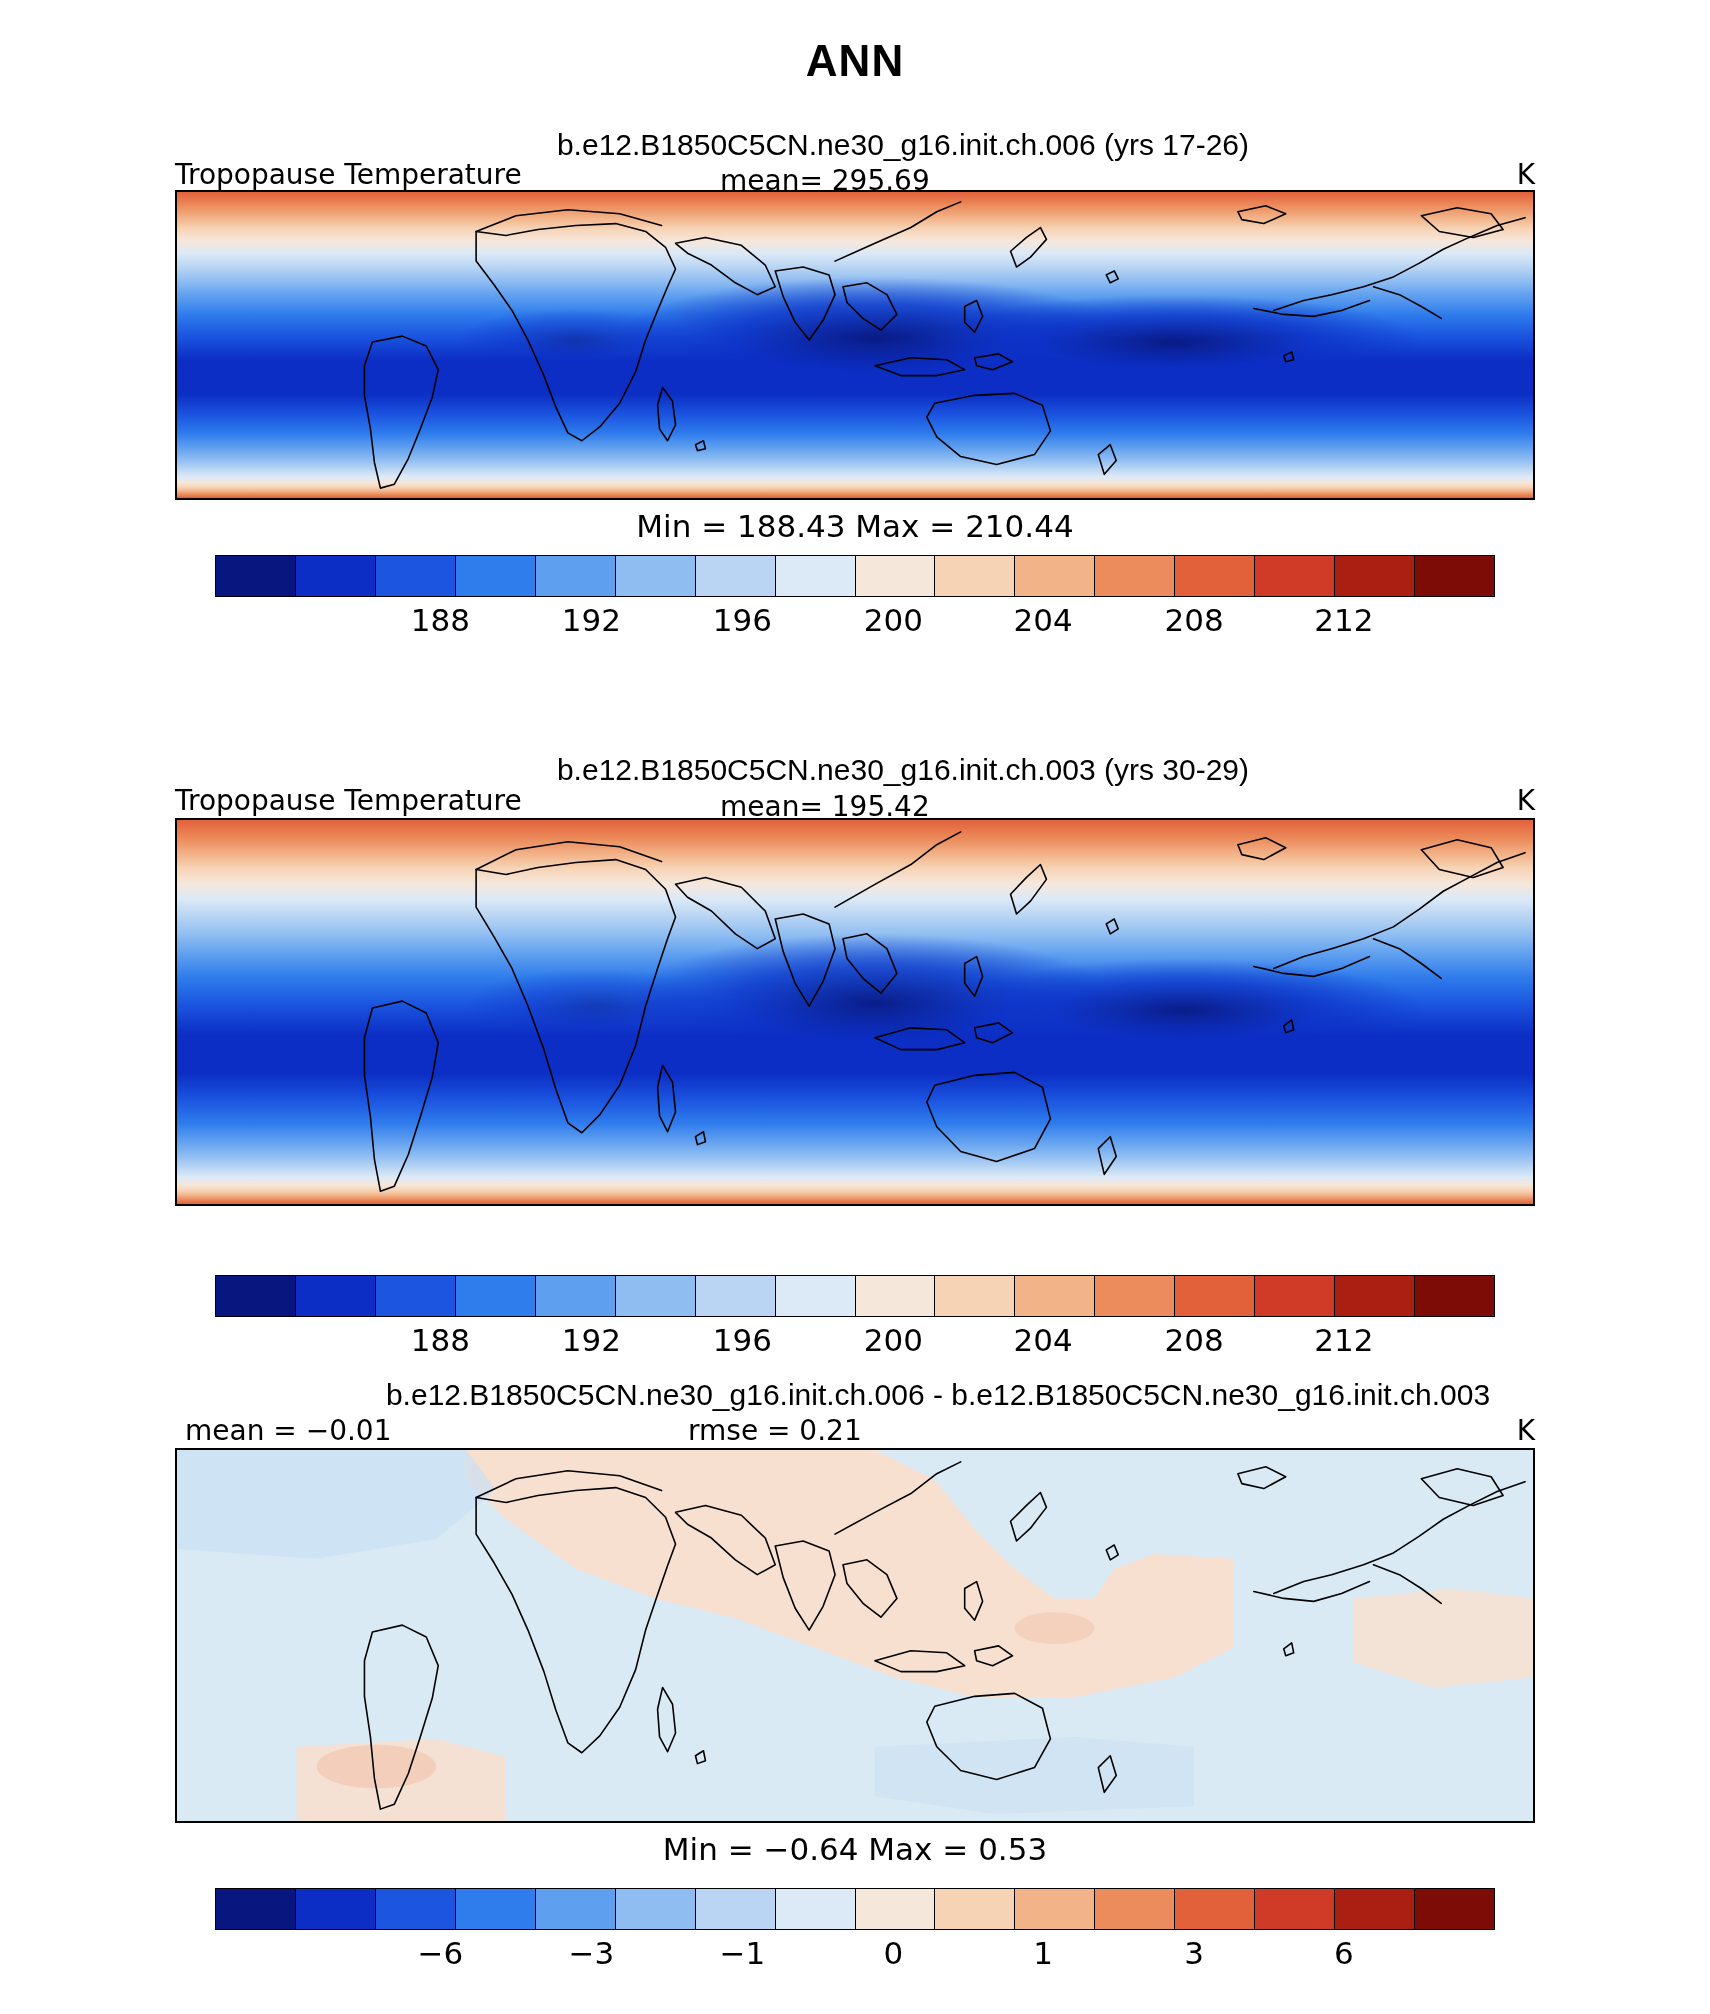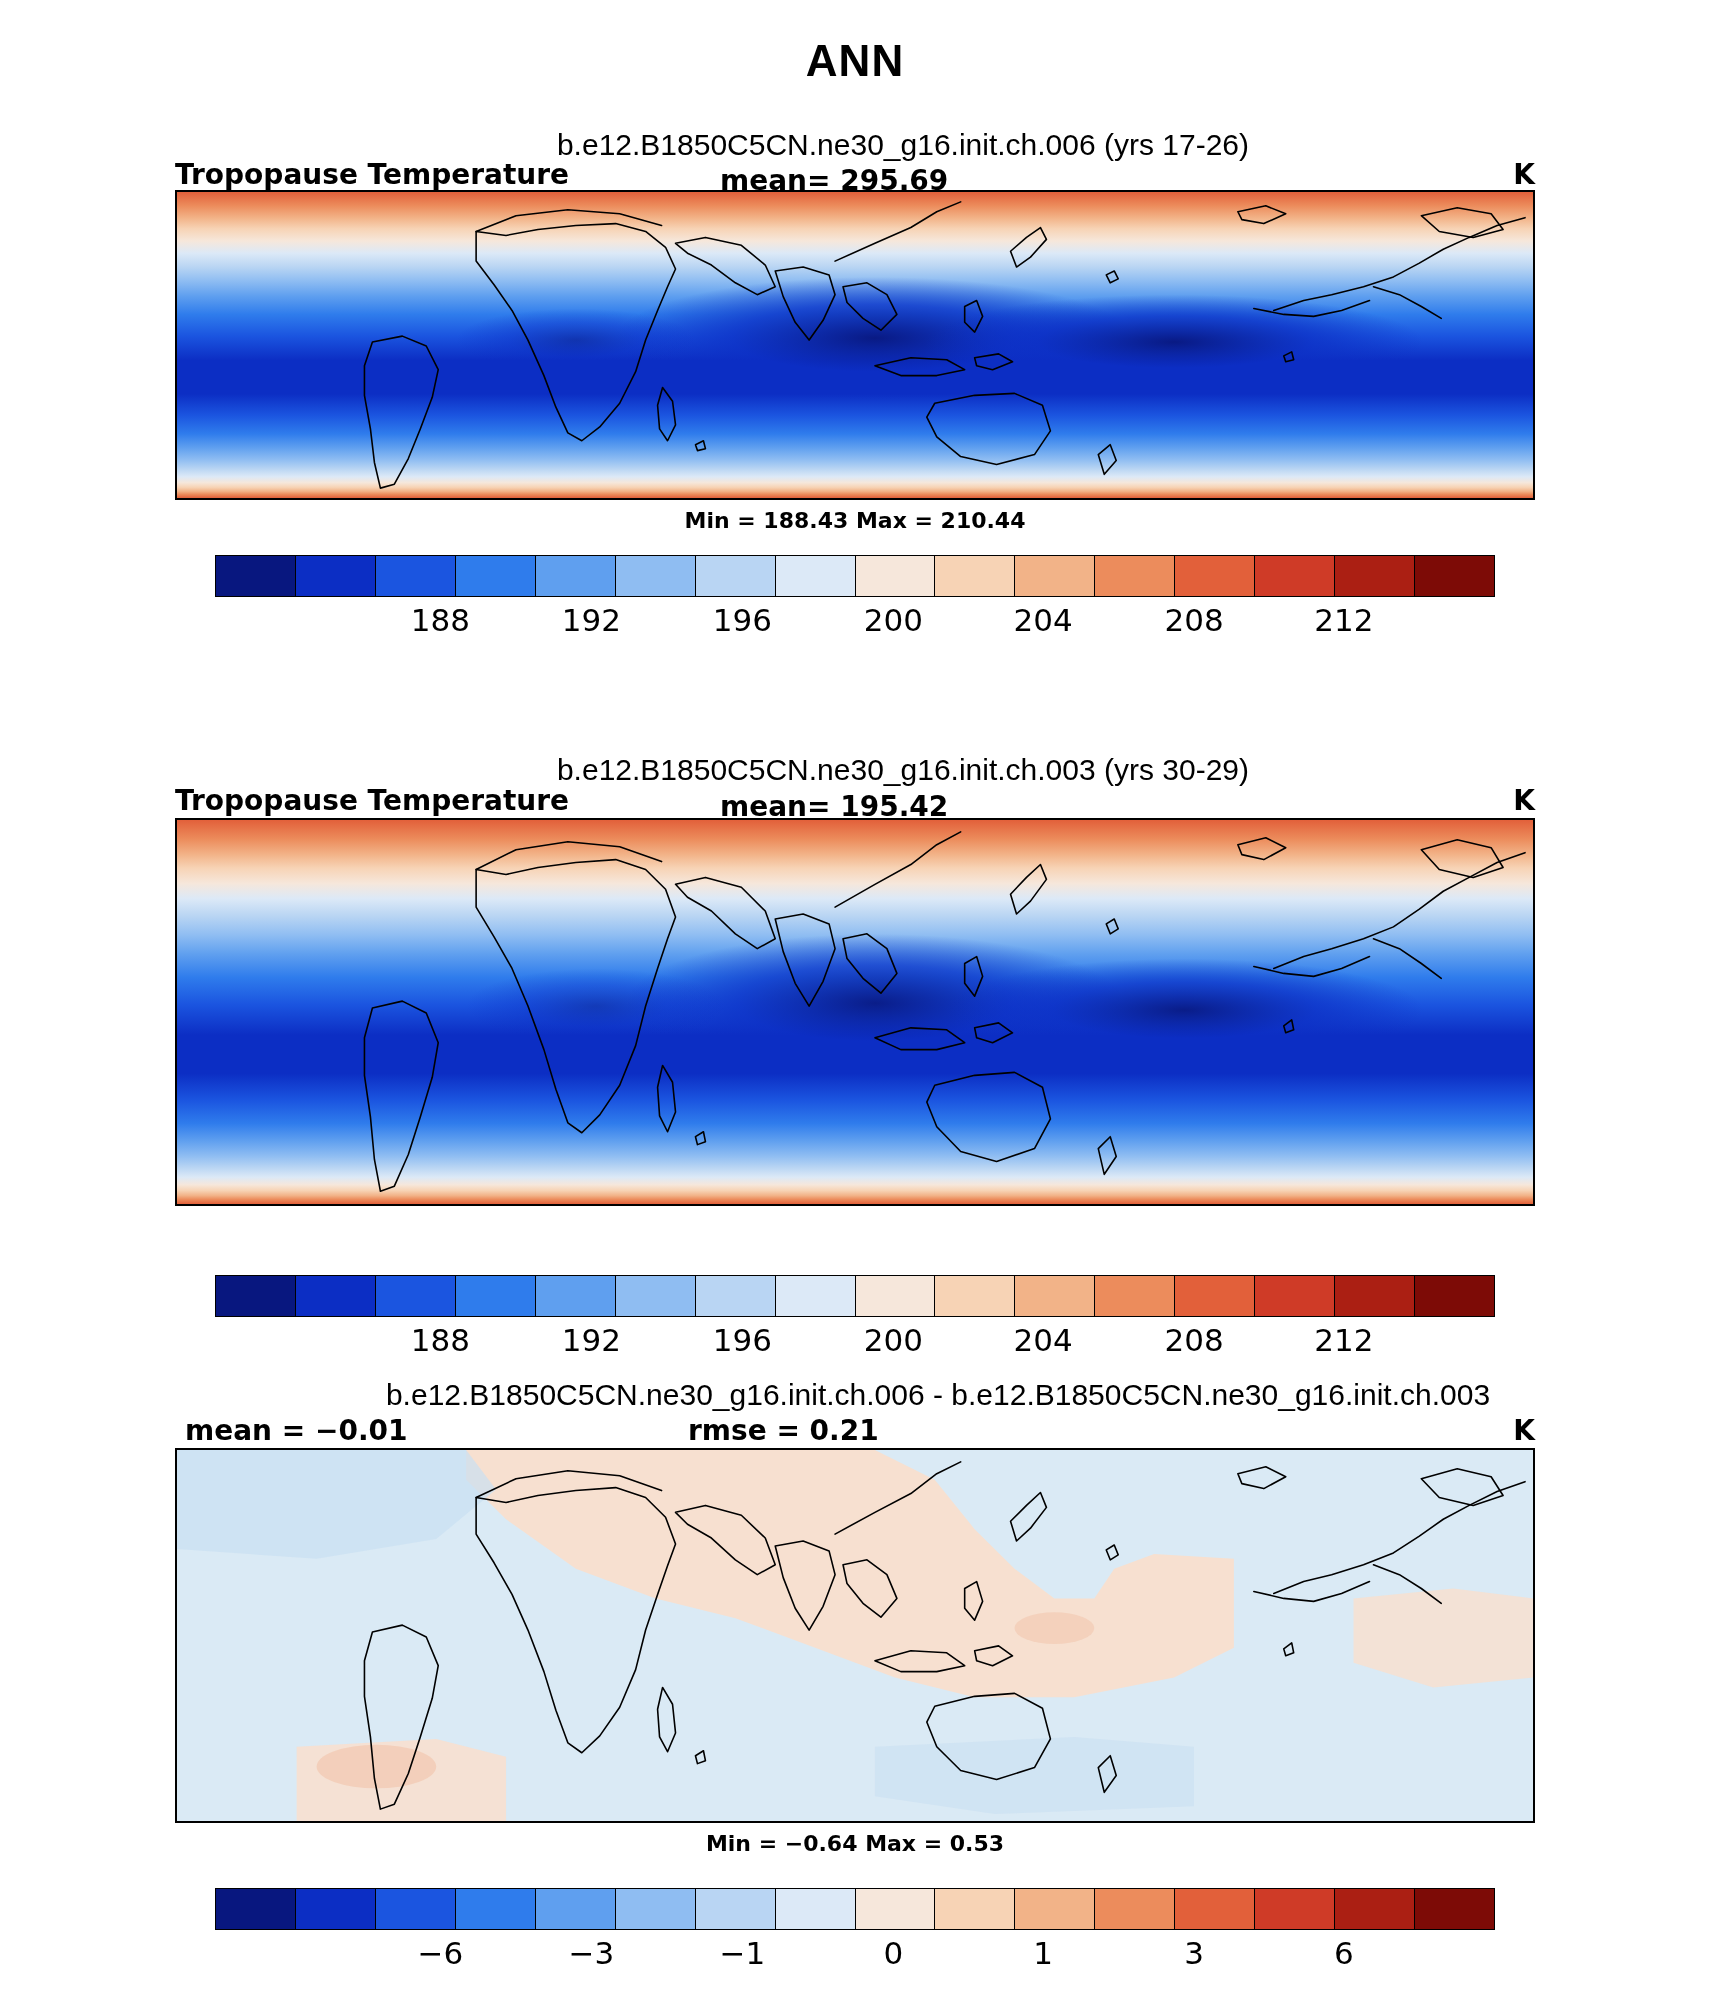--- a/index.html
+++ b/index.html
@@ -9,30 +9,30 @@
   .main-title{
     position:absolute;top:36px;left:0;width:1710px;text-align:center;
     font-family:"Liberation Sans",sans-serif;font-weight:bold;font-size:44px;letter-spacing:1px;
   }
 
   .panel-title{
     position:absolute;width:1710px;text-align:center;
     font-family:"Liberation Sans",sans-serif;font-size:30px;padding-left:48px;
   }
 
-  .map-wrap{position:absolute;left:175px;width:1360px;font-weight:bold;}
+  .map-wrap{position:absolute;left:175px;width:1360px;}
   .map-frame{position:absolute;left:0;top:0;width:1360px;height:auto;border:2px solid #000;box-sizing:border-box;overflow:hidden;}
   .map-inner{position:relative;width:100%;height:100%;overflow:hidden;}
   .map-svg{display:block;width:100%;height:100%;}
 
   .lbl{position:absolute;font-family:"DejaVu Sans",sans-serif;font-size:28px;white-space:nowrap;}
   .lbl-left{left:0;}
   .lbl-right{right:0;}
 
-  .minmax{position:absolute;width:1360px;text-align:center;font-family:"DejaVu Sans",sans-serif;font-size:22px;}
+  .minmax{position:absolute;width:1360px;text-align:center;font-family:"DejaVu Sans",sans-serif;font-size:31px;}
 
   .cbar{position:absolute;left:215px;width:1280px;height:42px;border:1px solid #000;box-sizing:border-box;display:flex;}
   .cbar div{flex:1 1 0;height:100%;border-right:1px solid #000;box-sizing:border-box;}
   .cbar div:last-child{border-right:none;}
 
   .cbar-ticks{position:absolute;left:215px;width:1280px;height:40px;}
   .cbar-ticks span{position:absolute;transform:translateX(-50%);font-family:"DejaVu Sans",sans-serif;font-size:31px;}
 </style>
 </head>
 <body>

